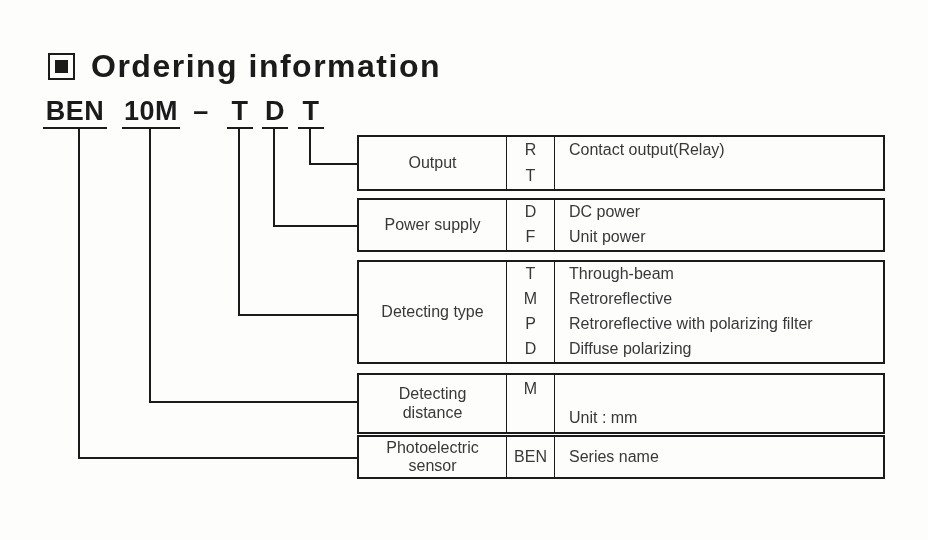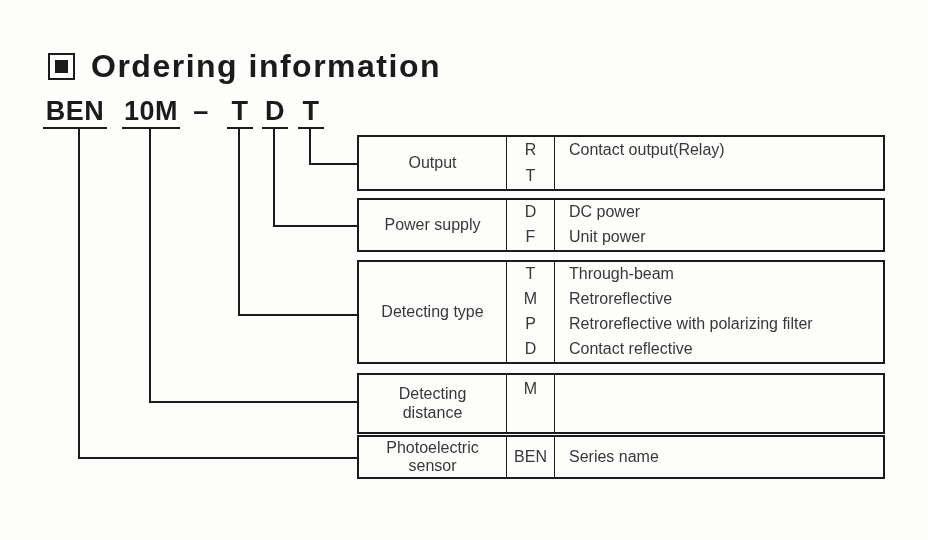--- a/index.html
+++ b/index.html
@@ -153,27 +153,28 @@
 
   <div class="otable" id="t-type">
     <div class="cell label-cell">Detecting type</div>
     <div class="cell code-cell r0">T</div>
     <div class="cell desc-cell r0">Through-beam</div>
     <div class="cell code-cell rt">M</div>
     <div class="cell desc-cell rt">Retroreflective</div>
     <div class="cell code-cell rt">P</div>
     <div class="cell desc-cell rt">Retroreflective with polarizing filter</div>
     <div class="cell code-cell rt">D</div>
-    <div class="cell desc-cell rt">Contact reflective</div>
+    <div class="cell desc-cell rt">Diffuse polarizing</div>
   </div>
 
   <div class="otable" id="t-dist">
     <div class="cell label-cell">Detecting distance</div>
     <div class="cell code-cell r0">M</div>
     <div class="cell code-cell rt"></div>
+    <div class="cell desc-cell rt">Unit : mm</div>
   </div>
 
   <div class="otable" id="t-sensor">
     <div class="cell label-cell">Photoelectric sensor</div>
     <div class="cell code-cell r0">BEN</div>
     <div class="cell desc-cell r0">Series name</div>
   </div>
 
 </div>
 

